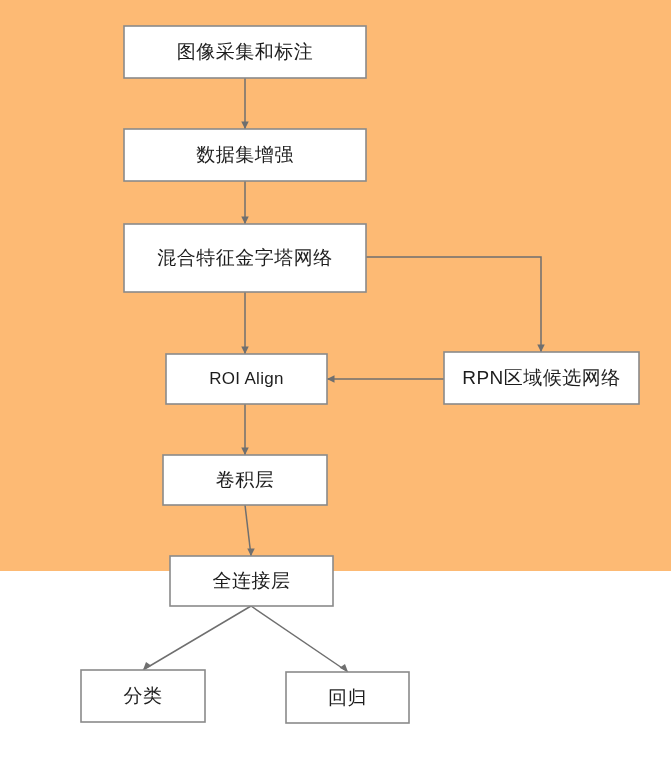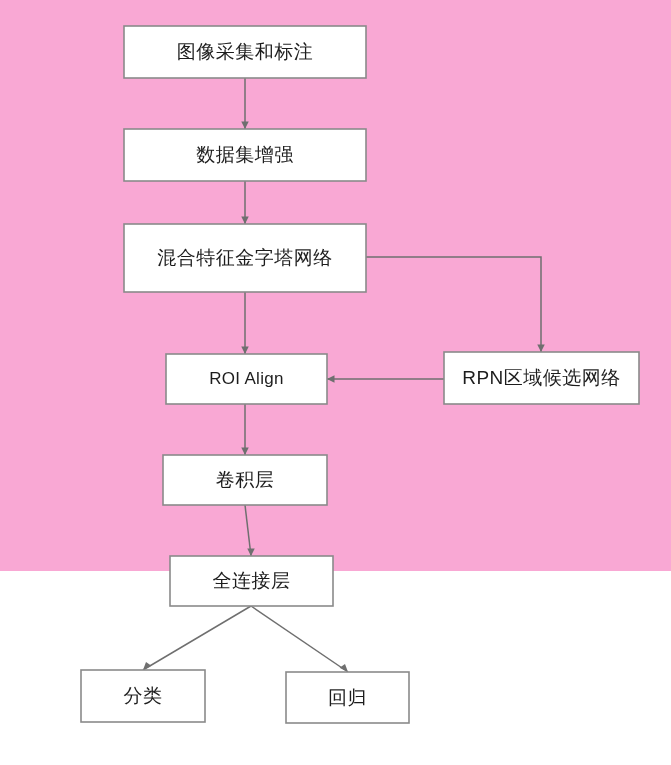--- a/index.html
+++ b/index.html
@@ -10,21 +10,21 @@
   body {
     width: 671px;
     height: 765px;
     font-family: "Liberation Sans", "DejaVu Sans", sans-serif;
     overflow: hidden;
   }
   #flowchart-root {
     position: relative;
     width: 671px;
     height: 571px;
-    background: #f9a8d4;
+    background: #fdba74;
   }
   svg.flow-canvas {
     position: absolute;
     left: 0;
     top: 0;
     width: 671px;
     height: 765px;
     display: block;
   }
   .node-box {

